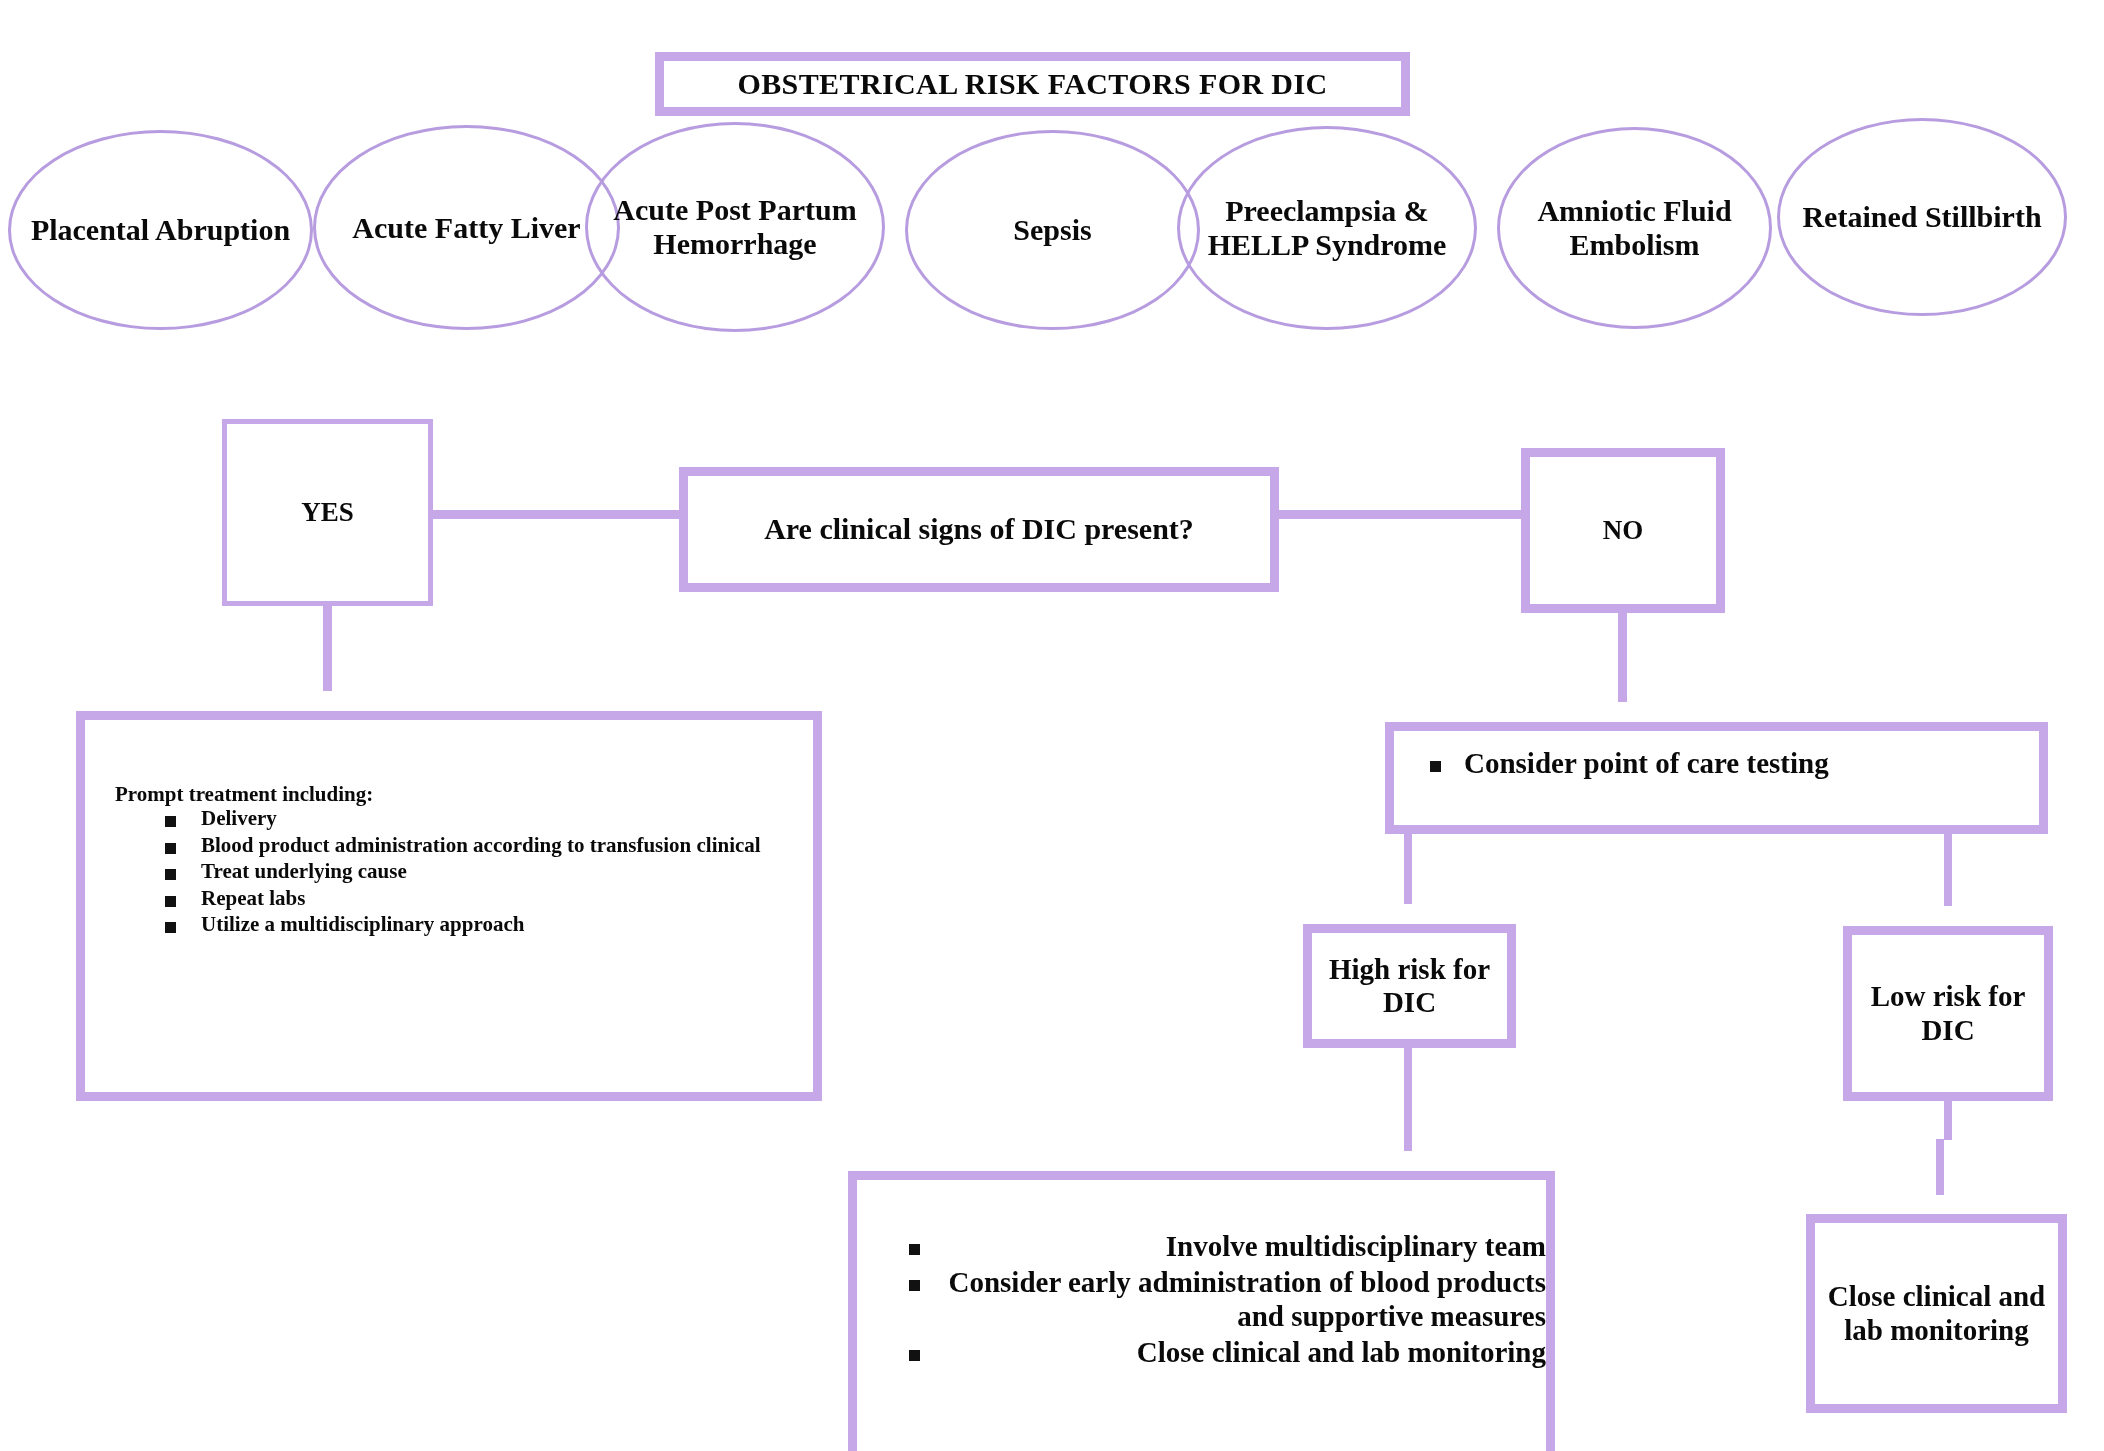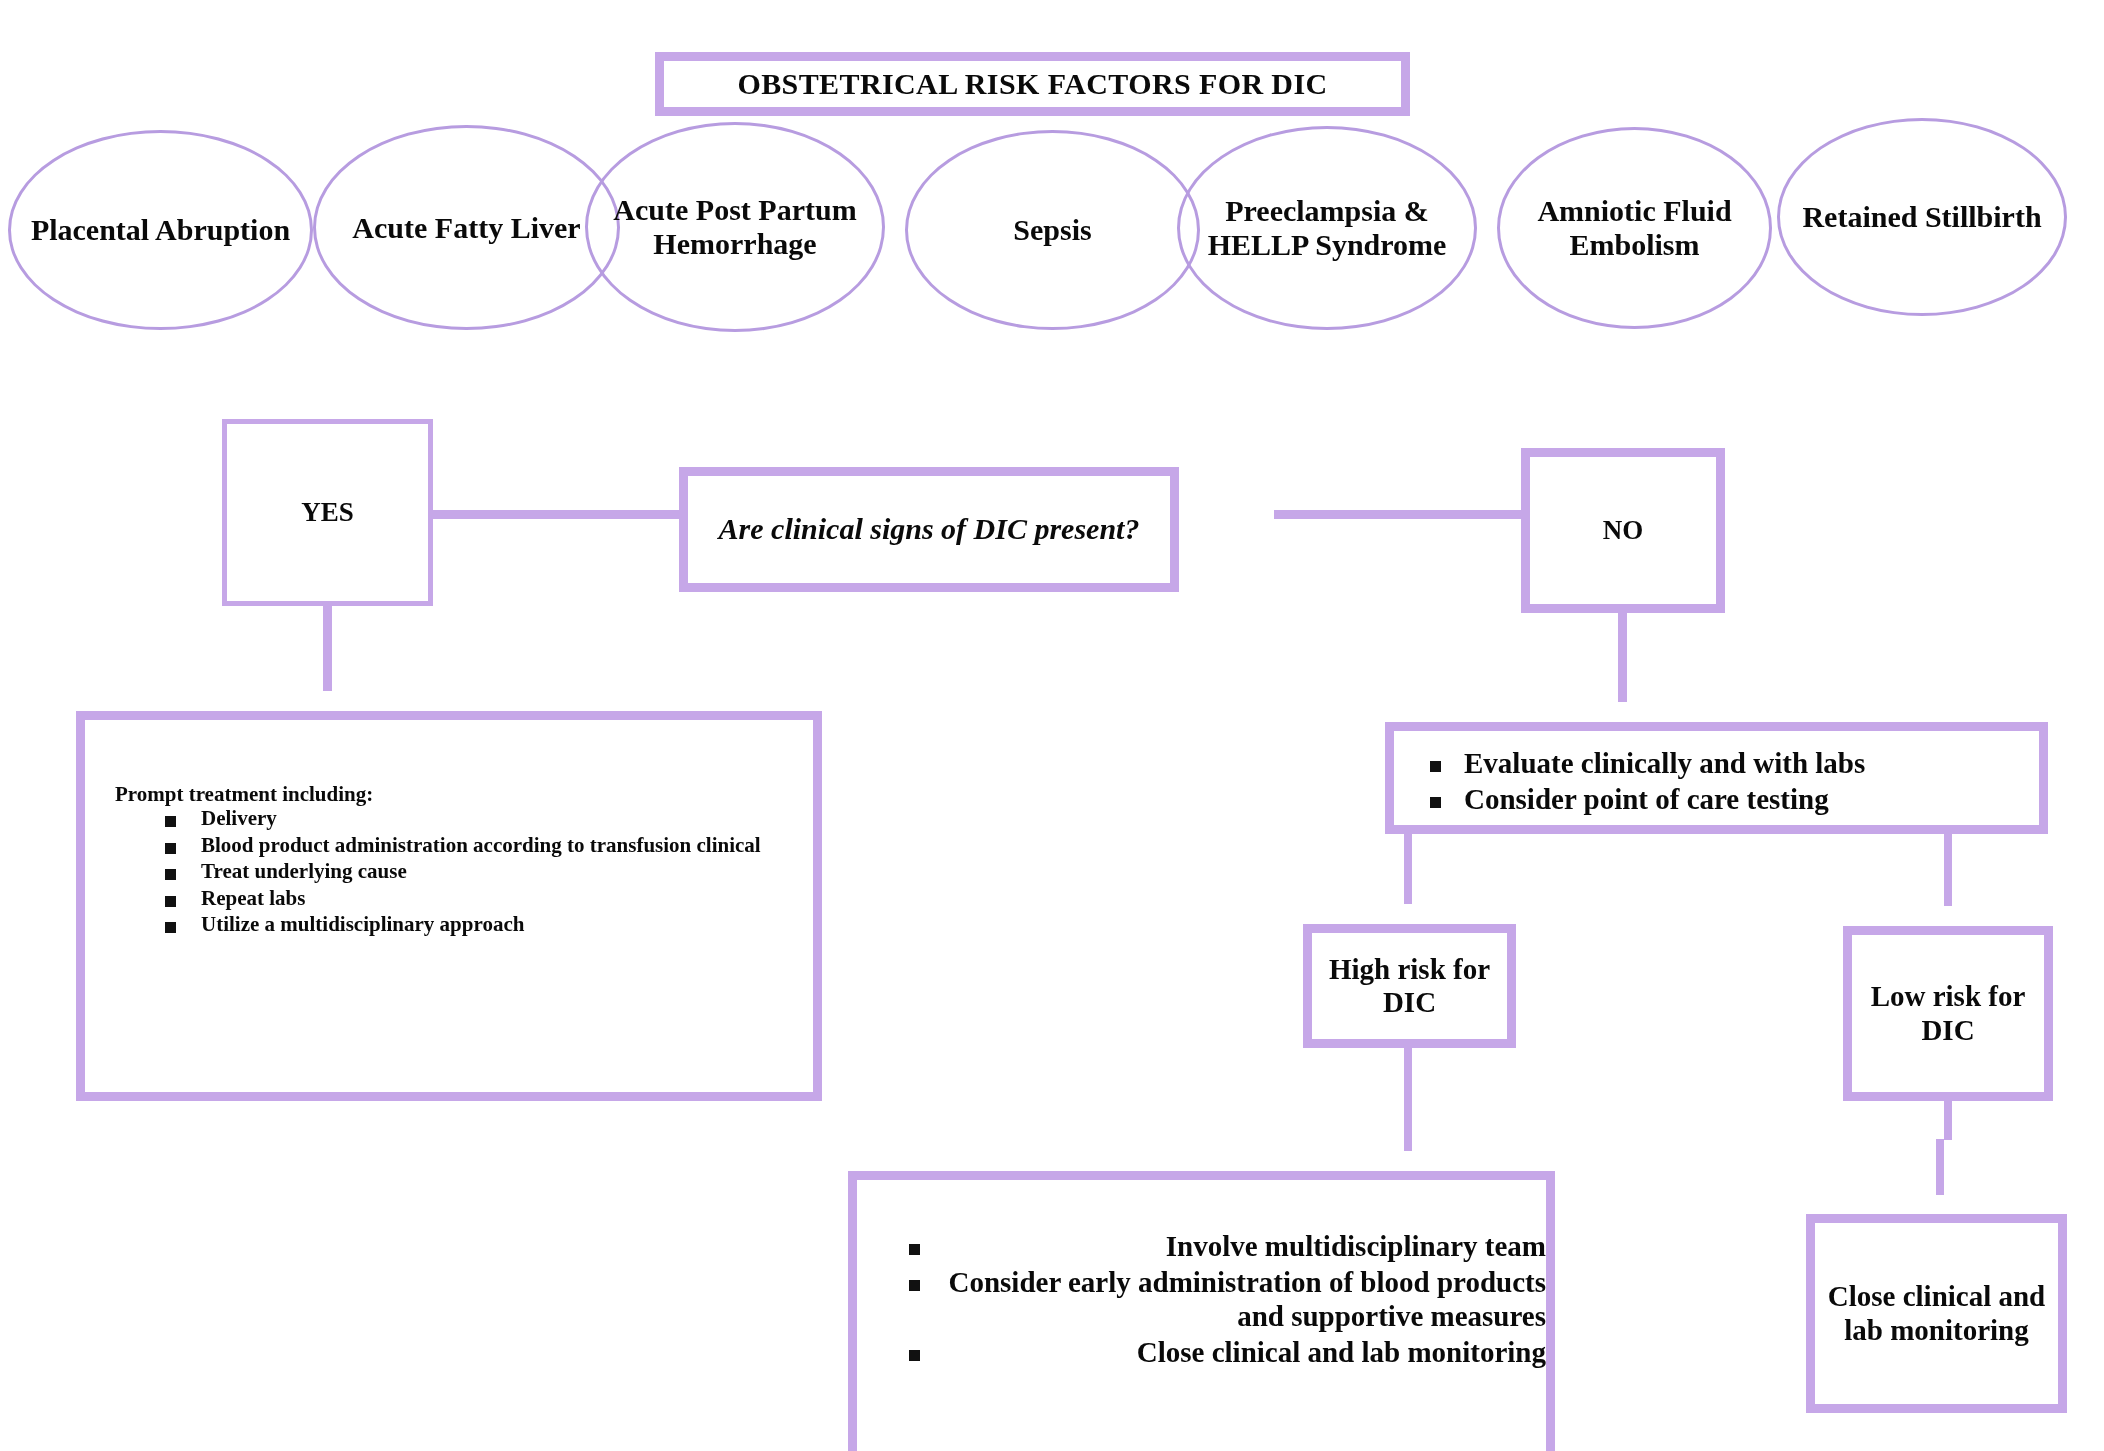--- a/index.html
+++ b/index.html
@@ -30,21 +30,21 @@
     position:absolute;border:3px solid #b79ce0;border-radius:50%;
     background:transparent;box-sizing:border-box;
     display:flex;align-items:center;justify-content:center;
     text-align:center;font-weight:bold;color:#0a0a0a;
     font-size:30px;line-height:1.12;
   }
   .circle span{display:block;padding:0 14px;}
 
   
   #yes{left:222px;top:419px;width:211px;height:187px;font-size:27px;}
-  #question{left:679px;top:443px;width:500px;height:125px;font-size:30px;font-style:italic;}
+  #question{left:679px;top:443px;width:600px;height:125px;font-size:30px;}
   #no{left:1521px;top:424px;width:204px;height:165px;font-size:27px;}
 
   
   #treatment{
     left:76px;top:687px;width:746px;height:390px;
     display:block;padding:62px 0 0 0;text-align:left;font-size:21px;
   }
   #treatment .head{padding-left:30px;}
   #evaluate{
     left:1385px;top:698px;width:663px;height:112px;
@@ -136,21 +136,20 @@
       <li>Delivery</li>
       <li>Blood product administration according to transfusion clinical</li>
       <li>Treat underlying cause</li>
       <li>Repeat labs</li>
       <li>Utilize a multidisciplinary approach</li>
     </ul>
   </div>
 
   <div class="node thick" id="evaluate">
     <ul class="bul">
-      <li>Evaluate clinically and with labs</li>
       <li>Consider point of care testing</li>
     </ul>
   </div>
 
   <div class="node thick" id="highrisk">High risk for DIC</div>
 
   <div class="node thick" id="lowrisk">Low risk for DIC</div>
 
   <div class="node thick" id="hrdetail">
     <ul class="bul">

